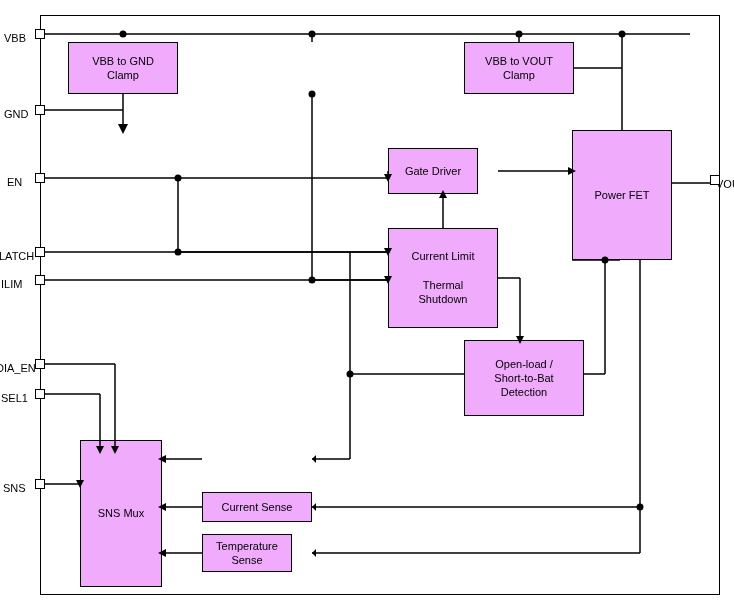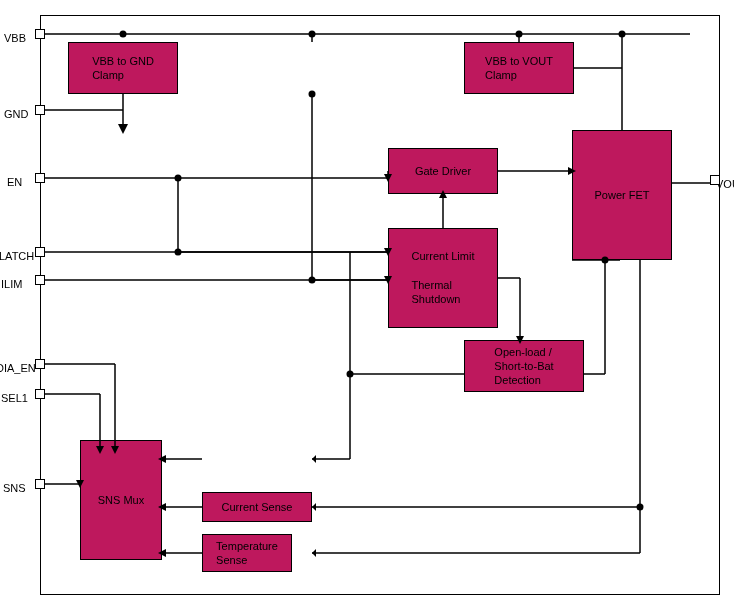--- a/index.html
+++ b/index.html
@@ -22,24 +22,25 @@
       left: 40px;
       top: 15px;
       width: 680px;
       height: 580px;
       border: 1.5px solid #000;
     }
     
     .block {
       position: absolute;
       border: 1.5px solid #000;
-      background: #be185d;
+      background: #f0abfc;
       display: flex;
       align-items: center;
       justify-content: center;
+      text-align: center;
       line-height: 1.3;
     }
     
     .pin-label {
       position: absolute;
       font-size: 11px;
       display: flex;
       align-items: center;
     }
     
@@ -88,34 +89,34 @@
 
   <div class="terminal" style="left:710px; top:175px;"></div>
 
   <div class="block" style="left:68px; top:42px; width:110px; height:52px; white-space:pre-line;">VBB to GND
 Clamp</div>
 
 
   <div class="block" style="left:464px; top:42px; width:110px; height:52px; white-space:pre-line;">VBB to VOUT
 Clamp</div>
 
-  <div class="block" style="left:388px; top:148px; width:110px; height:46px;">Gate Driver</div>
+  <div class="block" style="left:388px; top:148px; width:90px; height:46px;">Gate Driver</div>
 
   <div class="block" style="left:572px; top:130px; width:100px; height:130px;">Power FET</div>
 
   <div class="block" style="left:388px; top:228px; width:110px; height:100px; white-space:pre-line; flex-direction:column;">Current Limit
 
 Thermal
 Shutdown</div>
 
-  <div class="block" style="left:464px; top:340px; width:120px; height:52px; white-space:pre-line;">Open-load /
+  <div class="block" style="left:464px; top:340px; width:120px; height:76px; white-space:pre-line;">Open-load /
 Short-to-Bat
 Detection</div>
 
-  <div class="block" style="left:80px; top:440px; width:82px; height:120px;">SNS Mux</div>
+  <div class="block" style="left:80px; top:440px; width:82px; height:147px;">SNS Mux</div>
 
 
   <div class="block" style="left:202px; top:492px; width:110px; height:30px;">Current Sense</div>
 
   <div class="block" style="left:202px; top:534px; width:90px; height:38px; white-space:pre-line;">Temperature
 Sense</div>
 
   <svg class="wires">
 
     <line x1="45" y1="34" x2="45" y2="34" stroke="#000" stroke-width="1.5"></line>

